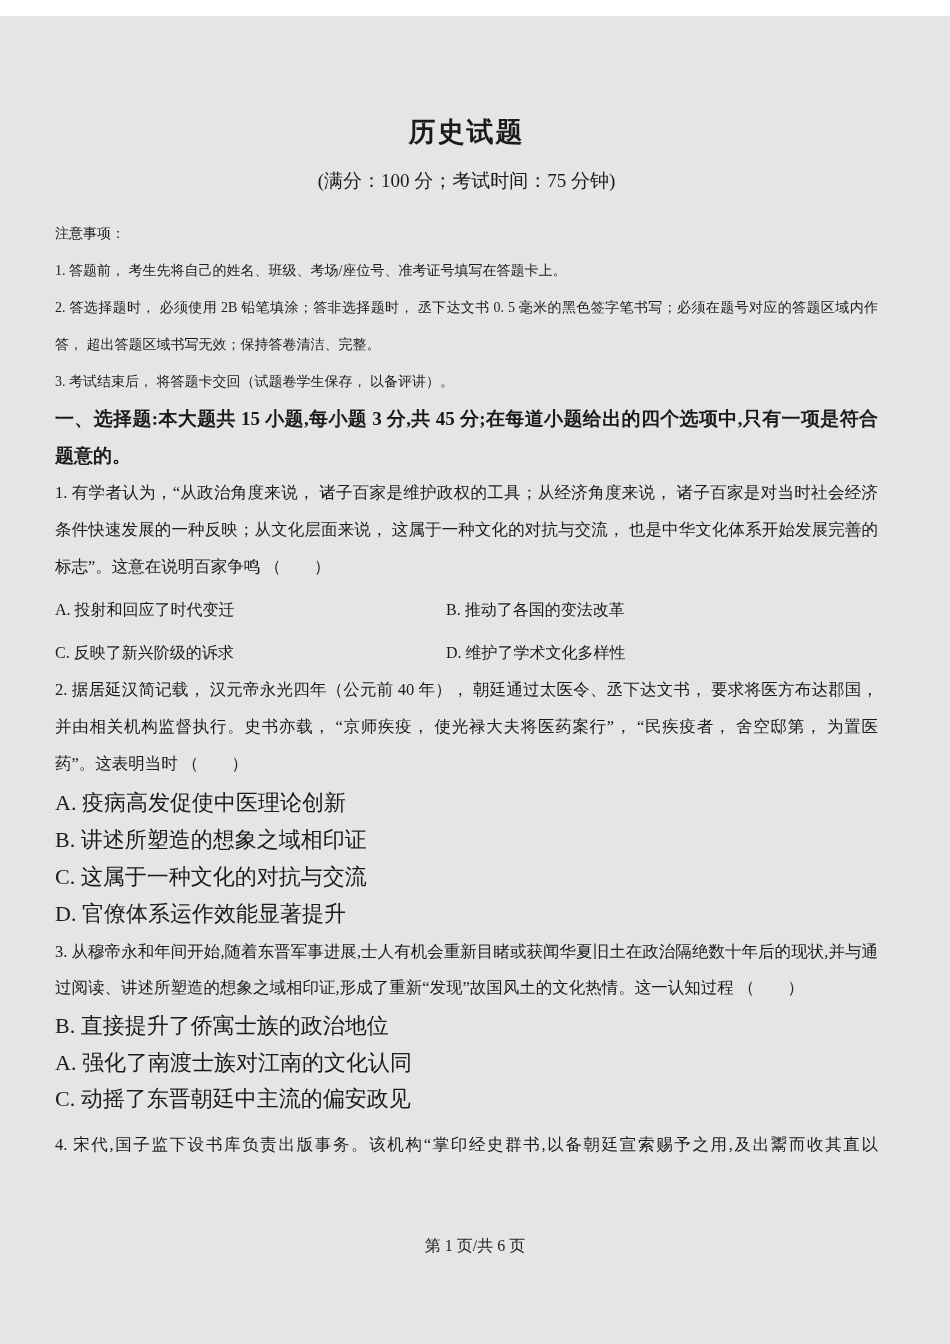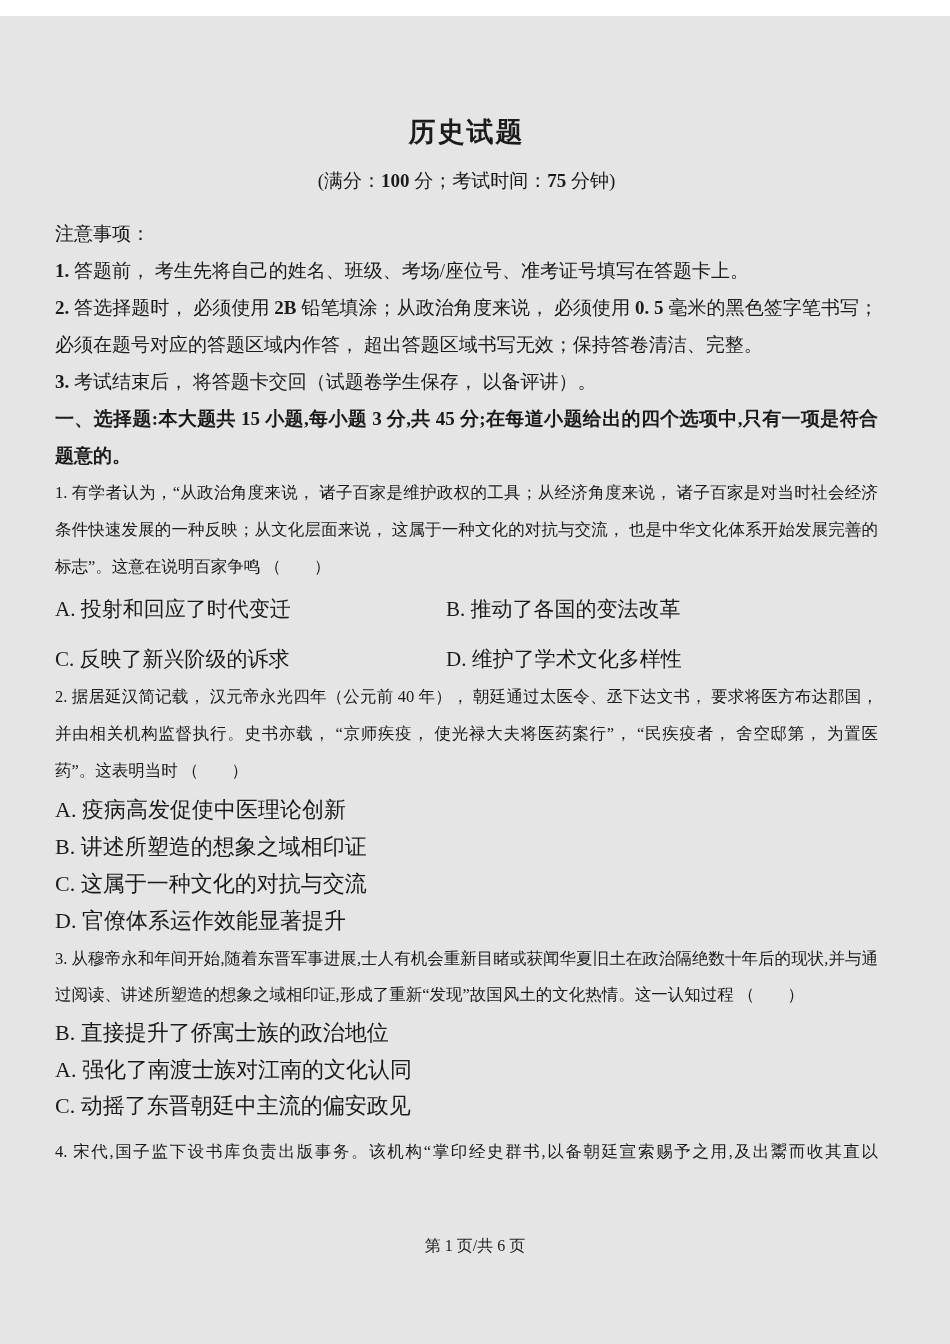--- a/index.html
+++ b/index.html
@@ -8,39 +8,39 @@
     width: 950px;
     height: 1344px;
     margin: 16px auto;
     background: #e5e5e5;
     color: #1b1b1b;
     font-family: "Liberation Serif", "DejaVu Serif", serif;
     box-sizing: border-box;
     padding: 101px 72px 0 55px;
     overflow: hidden;
   }
-  .b { font-weight: bold; }
+  .b { font-weight: normal; }
 
   .title {
     margin: 0 0 22px 0;
     text-align: center;
     font-size: 27px;
     line-height: 30px;
     font-weight: bold;
     letter-spacing: 2px;
   }
   .subtitle {
     margin: 0 0 22px 0;
     text-align: center;
     font-size: 19px;
     line-height: 24px;
   }
   .note, .notice-heading {
     margin: 0;
-    font-size: 19px;
+    font-size: 14px;
     line-height: 37px;
     text-align: justify;
     text-justify: inter-ideograph;
   }
   .section-heading {
     margin: 0;
     font-size: 19px;
     line-height: 37px;
     font-weight: bold;
     text-align: justify;
@@ -50,23 +50,23 @@
   .q-text {
     margin: 0;
     font-size: 16.5px;
     line-height: 37px;
     text-align: justify;
     text-justify: inter-ideograph;
   }
   .opts-grid {
     display: grid;
     grid-template-columns: 391px 1fr;
-    row-gap: 13px;
+    row-gap: 6px;
     margin-top: 6px;
-    font-size: 21px;
+    font-size: 16px;
     line-height: 37px;
   }
   .opts-list { margin-top: 2px; }
   .opts-list .opt {
     display: block;
     font-size: 22px;
     line-height: 37px;
   }
   .q2 { margin-top: 0; }
   .q3 { margin-top: 2px; }
@@ -94,21 +94,21 @@
 
 <div class="page">
 
   <h1 class="title">历史试题</h1>
 
   <div class="subtitle"><span>(满分：</span><span class="b">100</span><span> 分；考试时间：</span><span class="b">75</span><span> 分钟)</span></div>
 
   <div class="notice-heading">注意事项：</div>
 
   <p class="note"><span class="b">1.</span><span> 答题前， 考生先将自己的姓名、班级、考场/座位号、准考证号填写在答题卡上。</span></p>
-  <p class="note"><span class="b">2.</span><span> 答选择题时， 必须使用 </span><span class="b">2B</span><span> 铅笔填涂；从政治角度来说， 必须使用 </span><span class="b">0. 5</span><span> 毫米的黑色签字笔书写；必须在题号对应的答题区域内作答， 超出答题区域书写无效；保持答卷清洁、完整。</span></p>
+  <p class="note"><span class="b">2.</span><span> 答选择题时， 必须使用 </span><span class="b">2B</span><span> 铅笔填涂；答非选择题时， 丞下达文书 </span><span class="b">0. 5</span><span> 毫米的黑色签字笔书写；必须在题号对应的答题区域内作答， 超出答题区域书写无效；保持答卷清洁、完整。</span></p>
   <p class="note"><span class="b">3.</span><span> 考试结束后， 将答题卡交回（试题卷学生保存， 以备评讲）。</span></p>
 
   <p class="section-heading">一、选择题:本大题共 15 小题,每小题 3 分,共 45 分;在每道小题给出的四个选项中,只有一项是符合题意的。</p>
 
   <section class="question q1">
     <p class="q-text">1. 有学者认为，“从政治角度来说， 诸子百家是维护政权的工具；从经济角度来说， 诸子百家是对当时社会经济条件快速发展的一种反映；从文化层面来说， 这属于一种文化的对抗与交流， 也是中华文化体系开始发展完善的标志”。这意在说明百家争鸣 （　　）</p>
     <div class="opts-grid">
       <span class="opt">A. 投射和回应了时代变迁</span>
       <span class="opt">B. 推动了各国的变法改革</span>
       <span class="opt">C. 反映了新兴阶级的诉求</span>

